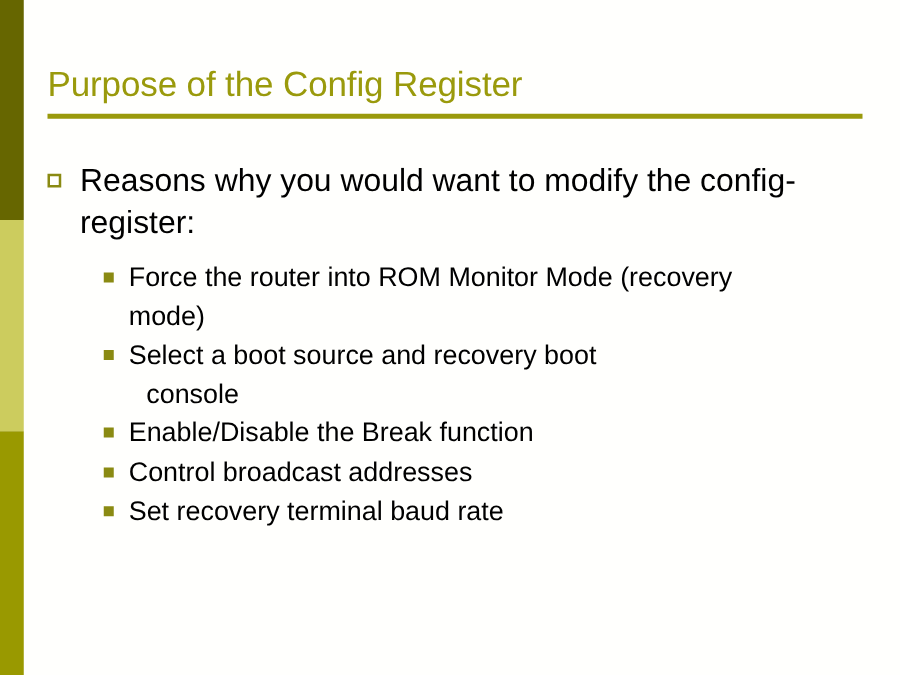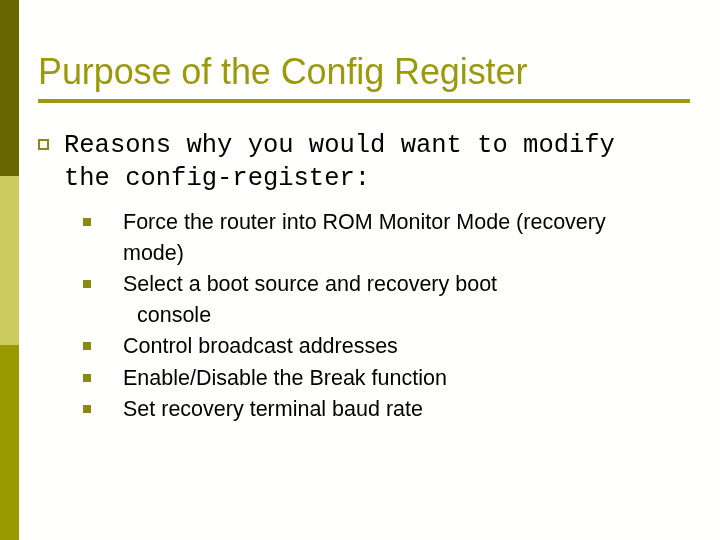--- a/index.html
+++ b/index.html
@@ -41,21 +41,21 @@
 
   
   .title-block {
     position: absolute;
     left: 38px;
     top: 54px;
     width: 654px;
   }
   .slide-title {
     margin: 0;
-    font-size: 36px;
+    font-size: 28px;
     font-weight: normal;
     line-height: 1.0;
     letter-spacing: -0.1px;
     color: #9a9a0c;
     white-space: nowrap;
   }
   .title-rule {
     margin-top: 9px;
     width: 652px;
     height: 4px;
@@ -67,21 +67,20 @@
     position: absolute;
     left: 38px;
     top: 129px;
     width: 660px;
   }
 
   .lvl1 {
     display: flex;
     align-items: flex-start;
     margin-bottom: 4px;
-    font-family: Liberation Mono, monospace;
   }
   .lvl1-bullet {
     flex: 0 0 auto;
     width: 11px;
     height: 11px;
     border: 2px solid #8a8a12;
     background: transparent;
     box-sizing: border-box;
     margin-top: 10px;
     margin-right: 15px;
@@ -94,21 +93,20 @@
   }
 
   .lvl2-list {
     margin-top: 12px;
     margin-left: 45px;
   }
   .lvl2 {
     display: flex;
     align-items: flex-start;
     margin-bottom: 1px;
-    gap: 20px;
   }
   .lvl2-bullet {
     flex: 0 0 auto;
     width: 8px;
     height: 8px;
     background: #8a8a12;
     margin-top: 11px;
     margin-right: 12px;
   }
   .lvl2-text {
@@ -155,26 +153,26 @@
       <div class="lvl2">
         <span class="lvl2-bullet"></span>
         <span class="lvl2-text">
           <span>Select a boot source and recovery boot</span>
           <span class="lvl2-cont">console</span>
         </span>
       </div>
 
       <div class="lvl2">
         <span class="lvl2-bullet"></span>
-        <span class="lvl2-text">Control broadcast addresses</span>
+        <span class="lvl2-text">Enable/Disable the Break function</span>
       </div>
 
       <div class="lvl2">
         <span class="lvl2-bullet"></span>
-        <span class="lvl2-text">Enable/Disable the Break function</span>
+        <span class="lvl2-text">Control broadcast addresses</span>
       </div>
 
       <div class="lvl2">
         <span class="lvl2-bullet"></span>
         <span class="lvl2-text">Set recovery terminal baud rate</span>
       </div>
 
 
     </div>
   </div>

